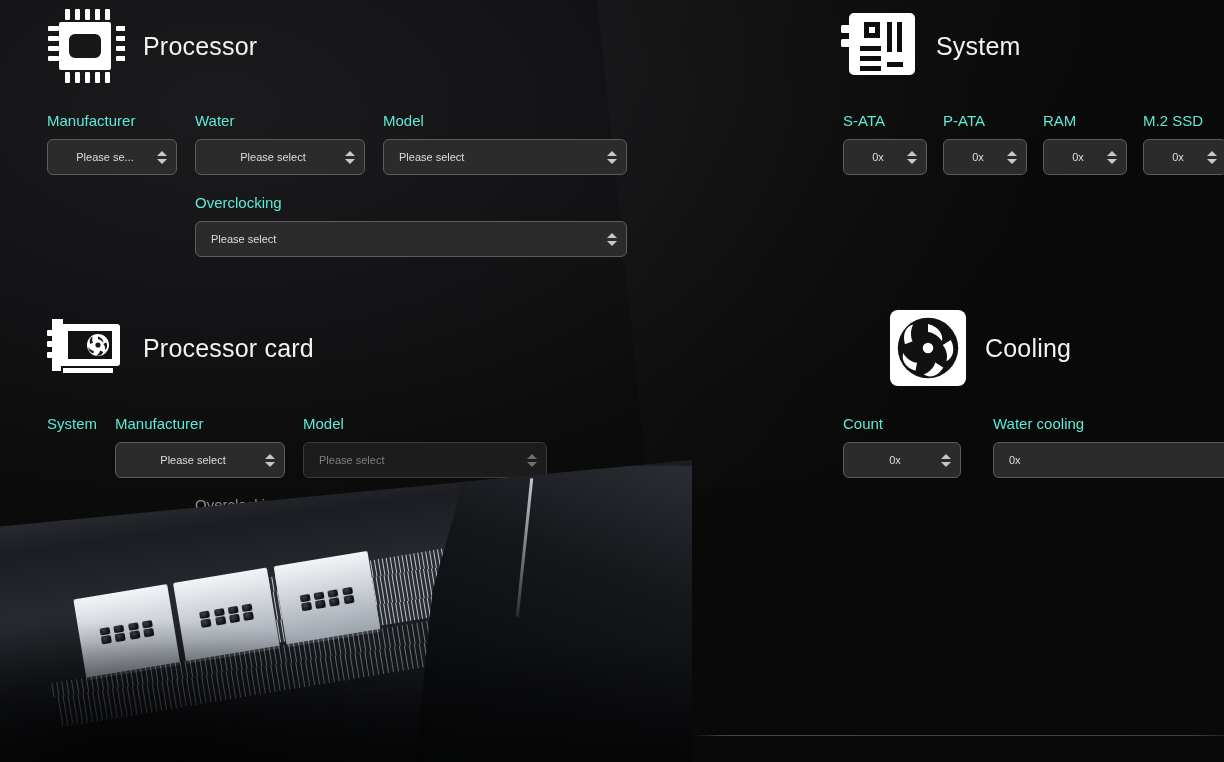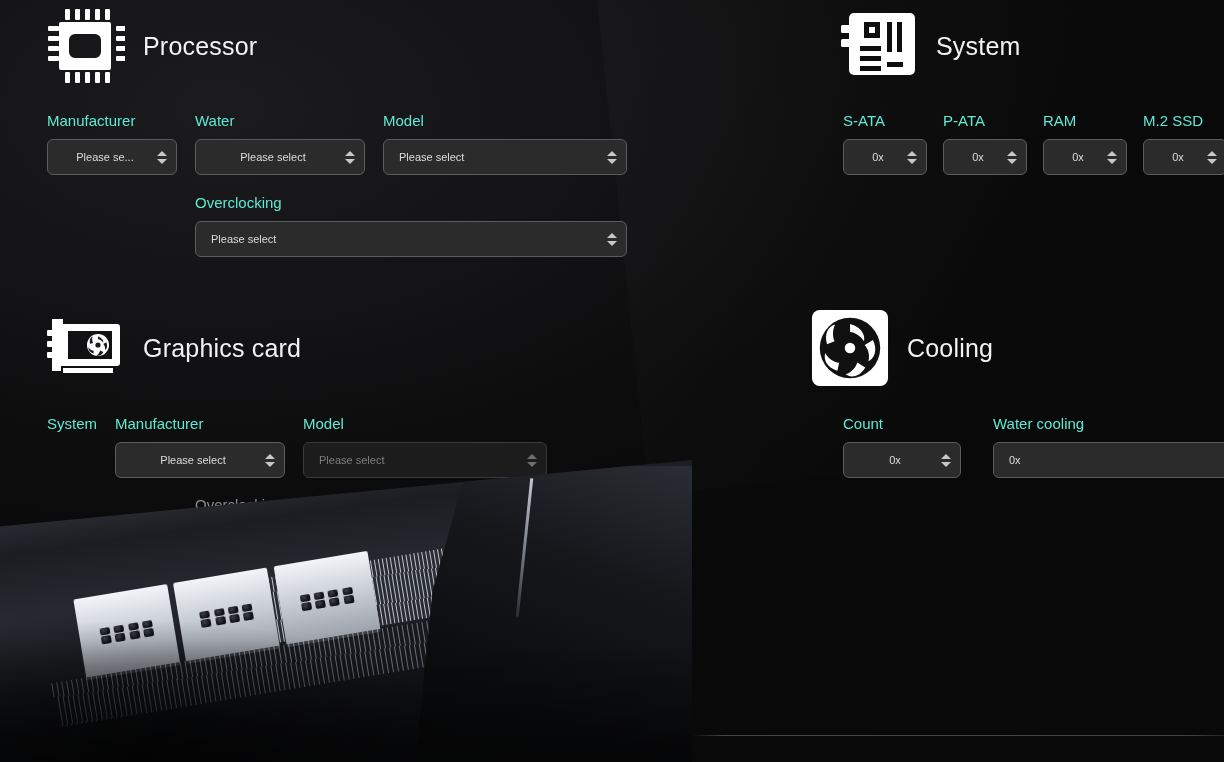--- a/index.html
+++ b/index.html
@@ -126,21 +126,21 @@
     border-color: #3a3a3a;
     color: #7e7e7e;
   }
   .sel.disabled .chev i.up   { border-bottom-color: #6e6e6e; }
   .sel.disabled .chev i.down { border-top-color: #6e6e6e; }
 
   
   #sec-processor { left: 47px; top: 8px; }
   #sec-system    { left: 840px; top: 8px; }
   #sec-graphics  { left: 47px; top: 310px; }
-  #sec-cooling   { left: 811px; top: 310px; }
+  #sec-cooling   { left: 889px; top: 310px; }
 
   #proc-fields { position: absolute; left: 47px; top: 112px; }
   #proc-oc     { position: absolute; left: 195px; top: 194px; }
   #sys-fields  { position: absolute; left: 843px; top: 112px; }
   #gfx-fields  { position: absolute; left: 47px; top: 415px; }
   #gfx-oc      { position: absolute; left: 195px; top: 496px; }
   #cool-fields { position: absolute; left: 843px; top: 415px; }
 
   .w-narrow  { width: 130px; }
   .w-med     { width: 170px; }
@@ -480,21 +480,21 @@
               <circle cx="51" cy="35" r="2.6"></circle>
               <path d="M51 26.5 c4 1.3 5.6 4 5.2 6.2 c-1.4-2.2-3.4-3.2-5.2-3.4 z"></path>
               <path d="M59.2 32.2 c1.8 3.8 0.6 6.6-1.2 7.9 c0.4-2.6-0.4-4.6-1.6-6 z"></path>
               <path d="M56.4 42 c-2 3.7-5 4.3-7.1 3.5 c2.3-1.2 3.4-3.1 3.8-4.9 z"></path>
               <path d="M46.5 43.4 c-4-1.2-5.3-3.9-5-6.2 c1.4 2.2 3.3 3.2 5.2 3.5 z"></path>
               <path d="M43.2 34 c-1.2-4 0.4-6.5 2.4-7.4 c-0.8 2.5-0.4 4.6 0.5 6.2 z"></path>
             </g>
           </g>
         </svg>
       </div>
-      <div class="sec-title">Graphics card</div>
+      <div class="sec-title">Processor card</div>
     </div>
   </div>
 
   <div class="fields gap-gfx" id="gfx-fields">
     <div class="field">
       <div class="field-label">System</div>
     </div>
     <div class="field">
       <div class="field-label">Manufacturer</div>
       <div class="sel center w-med">

